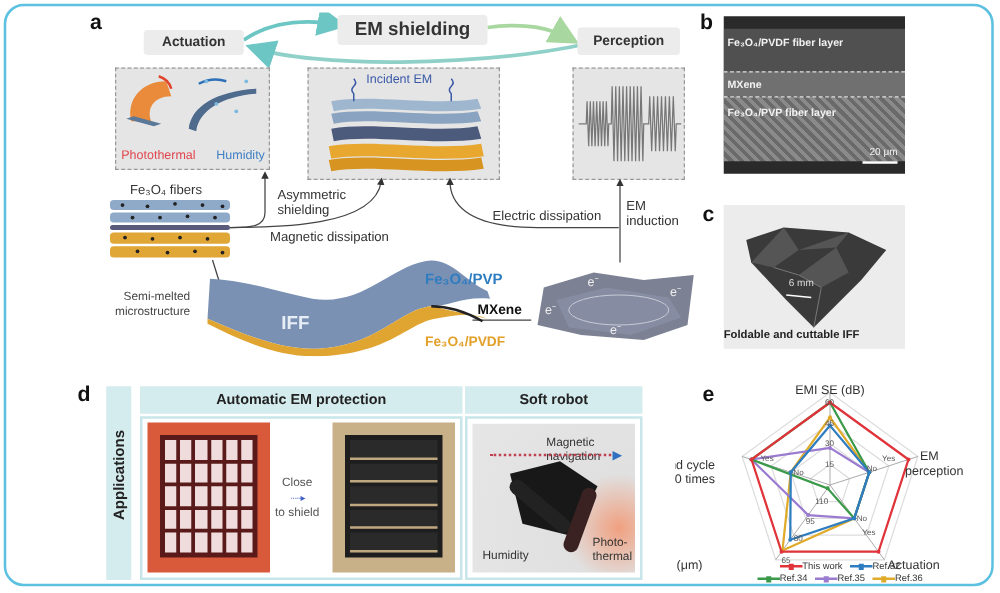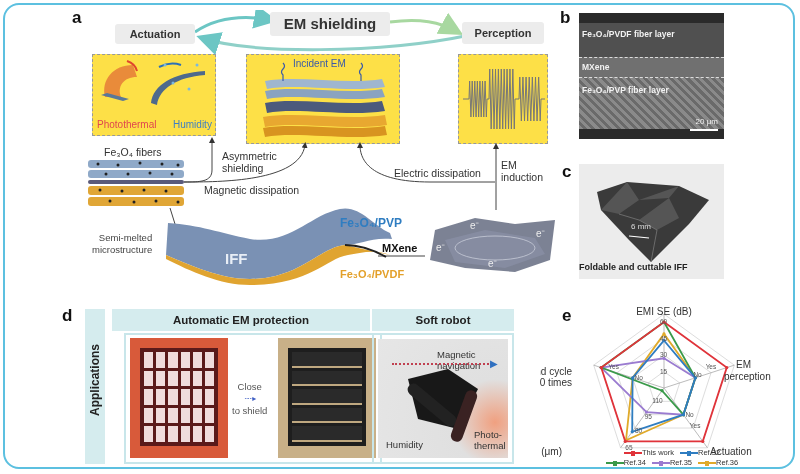--- a/index.html
+++ b/index.html
@@ -1,21 +1,21 @@
 <!DOCTYPE html>
 <html><head>
 <meta charset="utf-8">
 <style>
   html,body{margin:0;padding:0;background:#ffffff;}
   body{width:800px;height:474px;position:relative;overflow:hidden;font-family:"Liberation Sans",sans-serif;color:#222;}
   .frame{position:absolute;left:3px;top:3px;width:792px;height:466px;border:2px solid #5cc0e0;border-radius:16px;box-sizing:border-box;}
   .abs{position:absolute;}
   .plabel{font-weight:bold;font-size:17px;color:#111;}
   .tag{background:#ececec;border-radius:3px;font-weight:bold;color:#333;text-align:center;}
-  .dotbox{border:1px dashed #999;box-sizing:border-box;background:#fde047;}
+  .dotbox{border:1px dashed #999;box-sizing:border-box;background:#e5e5e5;}
   .small{font-size:10.5px;color:#333;}
   .sem{background:#2a2a2a;overflow:hidden;}
   .hdr{background:#d5ecee;color:#222;font-weight:bold;font-size:11.5px;text-align:center;line-height:22px;}
   .legend-line{display:inline-block;width:18px;height:2px;vertical-align:middle;position:relative;}
   .legend-line::after{content:"";position:absolute;left:7px;top:-1.5px;width:4px;height:5px;background:inherit;}
 </style>
 </head>
 <body>
 
 <div class="frame"></div>
@@ -114,21 +114,21 @@
   <path d="M495,182 L430,182 C370,182 360,160 360,145" stroke="#444" fill="none" stroke-width="1" marker-end="url(#blk)"></path>
   <path d="M496,210 L496,146" stroke="#444" fill="none" stroke-width="1" marker-end="url(#blk)"></path>
   <line x1="170" y1="208" x2="180" y2="240" stroke="#444" stroke-width="1"></line>
   <line x1="378" y1="256" x2="425" y2="256" stroke="#444" stroke-width="1"></line>
 </svg>
 
 <div class="abs small" style="left:222px;top:150px;line-height:12px;">
   <div>Asymmetric</div>
   <div>shielding</div>
 </div>
-<div class="abs small" style="left:204px;top:184px;">Magnetic dissipation</div>
+<div class="abs small" style="left:216px;top:184px;">Magnetic dissipation</div>
 <div class="abs small" style="left:394px;top:167px;">Electric dissipation</div>
 <div class="abs small" style="left:501px;top:159px;line-height:12px;">
   <div>EM</div>
   <div>induction</div>
 </div>
 
 <div class="abs" style="left:92px;top:232px;font-size:9.5px;color:#444;text-align:right;line-height:12px;">
   <div>Semi-melted</div>
   <div>microstructure</div>
 </div>
@@ -179,21 +179,21 @@
   <span style="position:absolute;left:0;width:145px;text-align:left;top:98px;font-size:9px;font-weight:bold;color:#222;">Foldable and cuttable IFF</span>
 </div>
 
 <div class="abs plabel" style="left:62px;top:306px;">d</div>
 <div class="abs" style="left:85px;top:309px;width:20px;height:155px;background:#d5ecee;">
   <div style="position:absolute;left:-34px;top:64px;width:88px;transform:rotate(-90deg);text-align:center;font-weight:bold;font-size:12px;color:#222;">Applications</div>
 </div>
 <div class="abs hdr" style="left:112px;top:309px;width:258px;height:22px;">Automatic EM protection</div>
 <div class="abs hdr" style="left:372px;top:309px;width:142px;height:22px;">Soft robot</div>
 
-<div class="abs" style="left:112px;top:333px;width:258px;height:131px;border:2px solid #c8e6ea;box-sizing:border-box;margin-left:12px;">
+<div class="abs" style="left:112px;top:333px;width:258px;height:131px;border:2px solid #c8e6ea;box-sizing:border-box;">
 
   <div style="position:absolute;left:4px;top:3px;width:98px;height:120px;background:#d85a3a;">
     <div style="position:absolute;left:10px;top:10px;width:78px;height:98px;background:#5a1a1a;display:grid;grid-template-columns:repeat(6,1fr);grid-template-rows:repeat(5,1fr);gap:3px;padding:4px;box-sizing:border-box;" id="redgrid">
         <div style="background: rgb(240, 220, 220);"></div>
         <div style="background: rgb(240, 220, 220);"></div>
         <div style="background: rgb(240, 220, 220);"></div>
         <div style="background: rgb(240, 220, 220);"></div>
         <div style="background: rgb(240, 220, 220);"></div>
         <div style="background: rgb(240, 220, 220);"></div>
         <div style="background: rgb(240, 220, 220);"></div>

